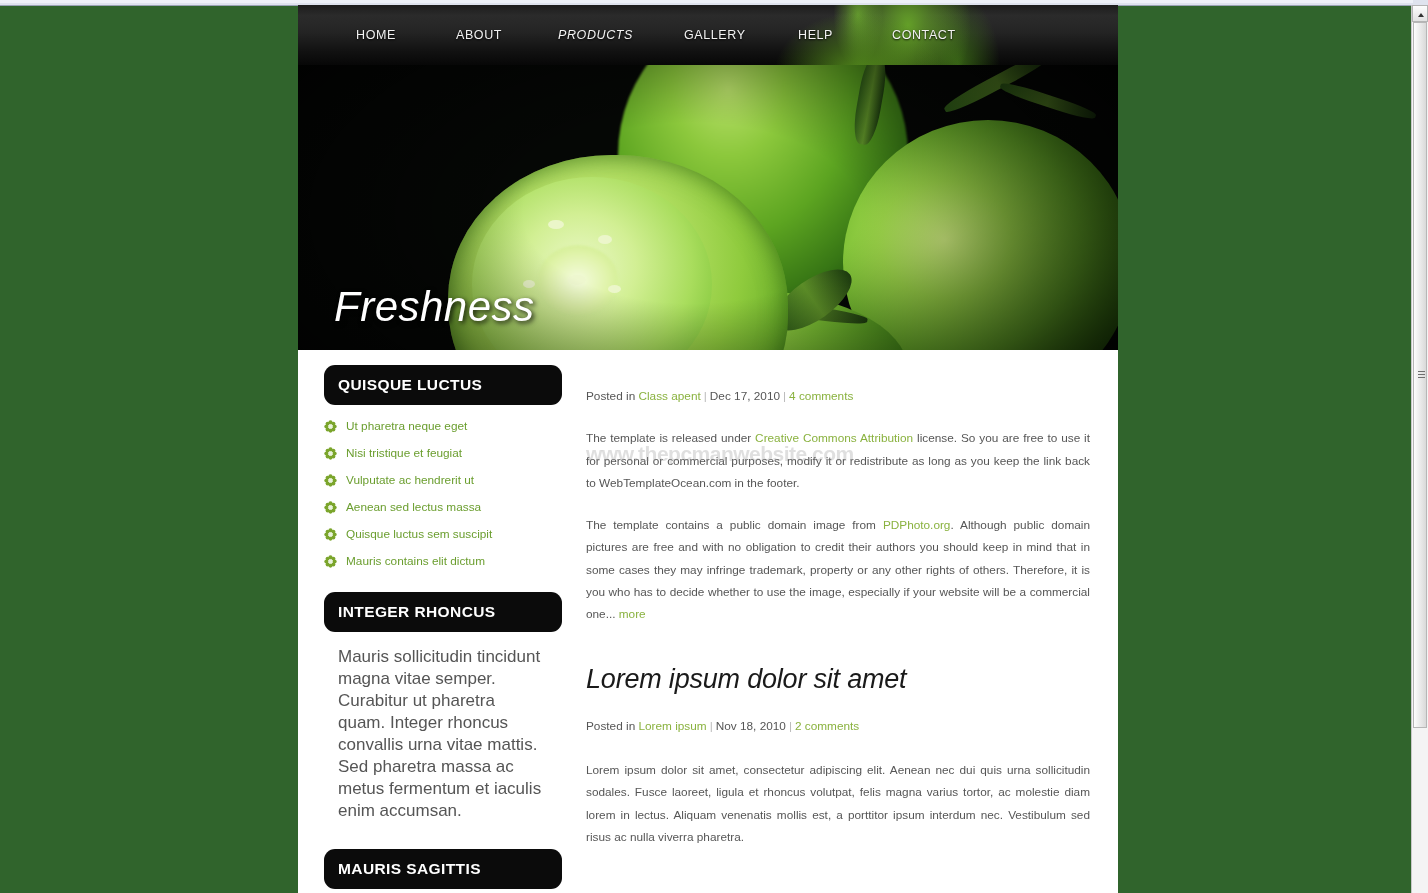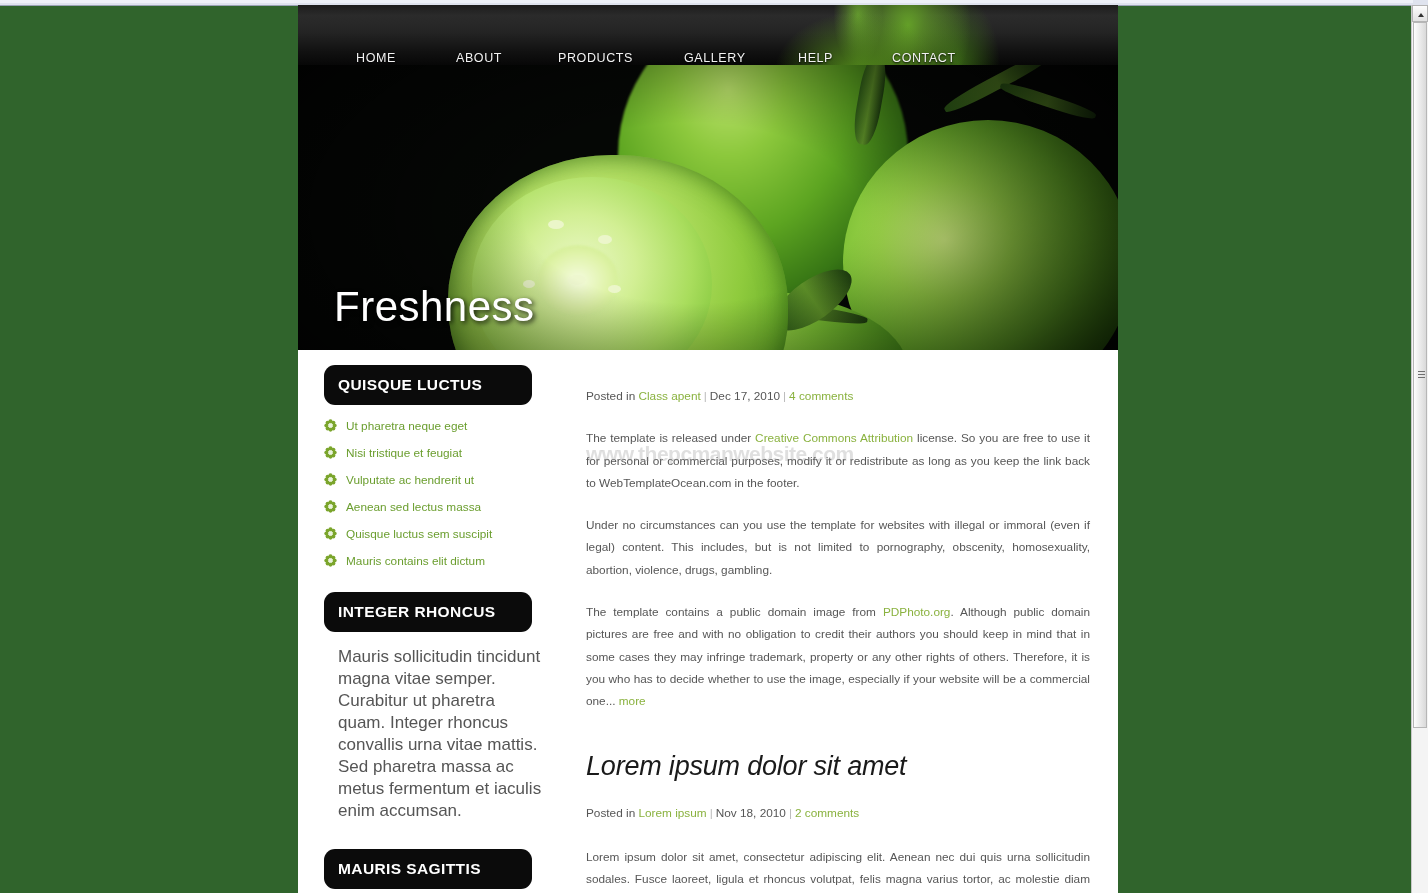--- a/index.html
+++ b/index.html
@@ -28,23 +28,23 @@
   .topnav .navbg{position:absolute;inset:0;
      background:
       radial-gradient(ellipse 120px 90px at 560px 70px, rgba(90,150,30,.95), rgba(20,45,8,0) 70%),
       radial-gradient(ellipse 90px 120px at 610px 20px, rgba(110,180,40,.85), rgba(20,45,8,0) 70%),
       radial-gradient(ellipse 60px 100px at 660px 60px, rgba(70,130,25,.7), rgba(10,25,5,0) 70%),
       radial-gradient(ellipse 40px 90px at 870px 60px, rgba(95,165,35,.75), rgba(10,25,5,0) 70%),
       radial-gradient(ellipse 35px 75px at 560px 10px, rgba(120,190,50,.7), rgba(10,25,5,0) 70%),
       linear-gradient(180deg,#1d1d1d 0%,#2b2b2b 18%,#242424 45%,#111 78%,#070707 100%);
   }
   .topnav ul{position:absolute;left:0;top:0;margin:0;padding:0;list-style:none;height:60px;width:820px;}
-  .topnav li{position:absolute;top:0;height:60px;display:flex;align-items:flex-end;}
+  .topnav li{position:absolute;top:0;height:60px;display:flex;align-items:center;}
   .topnav a{color:#f2f2f2;text-decoration:none;font-size:12.5px;letter-spacing:.6px;text-shadow:0 1px 2px rgba(0,0,0,.9);}
-  .nav0{left:58px;} .nav1{left:158px;} .nav2{left:260px;}
+  .nav0{left:58px;} .nav1{left:158px;} .nav2{left:260px;font-style:italic;}
   .nav3{left:386px;} .nav4{left:500px;} .nav5{left:594px;}
 
   
   .banner{position:relative;width:820px;height:285px;overflow:hidden;background:#000;}
   .banner .scene{position:absolute;inset:0;background:#050705;}
   .tom{position:absolute;border-radius:50%;}
   .tom-back{left:320px;top:-60px;width:290px;height:300px;
     background:radial-gradient(ellipse at 38% 28%, #b9e06a 0%, #8cc83c 22%, #5da521 48%, #2f6c12 75%, #123c06 100%);
     filter:blur(1px);}
   .tom-cut{left:150px;top:90px;width:340px;height:300px;
@@ -57,32 +57,32 @@
     background:radial-gradient(ellipse at 50% 50%, #f4fbdd 0%, #dff3a8 55%, #c5e87f 100%);filter:blur(1px);}
   .seed{position:absolute;background:#eef7cf;border-radius:50%;filter:blur(.4px);opacity:.9;}
   .tom-right{left:545px;top:55px;width:290px;height:285px;
     background:radial-gradient(ellipse at 35% 42%, #cdeb7e 0%, #9ad348 25%, #6cb42b 50%, #39800f 78%, #10380a 100%);}
   .tom-front{left:280px;top:225px;width:330px;height:160px;
     background:radial-gradient(ellipse at 45% 20%, #a9da55 0%, #79bd32 35%, #49901a 70%, #143f07 100%);
     border-radius:50% 50% 45% 45%;filter:blur(.5px);}
   .stem{position:absolute;background:linear-gradient(90deg,#2f5e18,#5d8f28,#1d3d0f);border-radius:40%;}
   .vig{position:absolute;inset:0;background:
      radial-gradient(ellipse 560px 300px at 48% 52%, rgba(0,0,0,0) 30%, rgba(0,0,0,.55) 72%, rgba(0,0,0,.95) 100%);}
-  .banner-title{position:absolute;left:36px;bottom:19px;color:#fff;font-size:42px;font-weight:400;
+  .banner-title{position:absolute;left:36px;bottom:19px;color:#fff;font-size:42px;font-style:italic;font-weight:400;
      text-shadow:2px 2px 5px rgba(0,0,0,.85);letter-spacing:.5px;}
 
   
   .content{position:relative;width:820px;background:#fff;display:flex;padding-top:15px;}
   .sidebar{width:264px;padding-left:26px;box-sizing:border-box;}
   .widget{margin-bottom:10px;}
-  .widget-head{width:208px;height:40px;background:#0b0b0b;border-radius:11px 11px 11px 11px;
+  .widget-head{width:238px;height:40px;background:#0b0b0b;border-radius:11px 11px 11px 11px;
      display:flex;align-items:center;padding-left:14px;box-sizing:border-box;}
   .widget-head h3{margin:0;color:#fff;font-size:15.5px;font-weight:bold;letter-spacing:.4px;}
   .widget ul{list-style:none;margin:14px 0 0 0;padding:0;}
-  .widget li{display:flex;align-items:flex-start;margin-bottom:13px;}
+  .widget li{display:flex;align-items:center;margin-bottom:13px;}
   .bullet{display:inline-block;width:13px;height:13px;margin-right:9px;flex:none;position:relative;}
   .bullet svg{display:block;}
   .widget li a{color:#6b9e2f;text-decoration:none;font-size:11.8px;}
   .widget p{margin:14px 16px 0 14px;color:#555;font-size:17px;line-height:22px;}
 
   .main{flex:1;padding:0 28px 0 24px;box-sizing:border-box;position:relative;}
   .post{margin-bottom:8px;position:relative;}
   .post h2{margin:0;font-size:27px;font-style:italic;font-weight:500;color:#1a1a1a;letter-spacing:-.2px;}
   .meta{margin:8px 0 0 0;font-size:10.2px;color:#999;}
   .meta a{color:#7aa83a;text-decoration:none;}
@@ -339,21 +339,20 @@
 
       <div class="post">
         <p class="meta">
           <span>Posted in</span>
           <a href="#">Class apent</a><span class="sep">|</span><span>Dec 17, 2010</span><span class="sep">|</span><a href="#">4 comments</a>
         </p>
         <div style="position:relative;">
           <div class="watermark" style="top:15px;">www.thepcmanwebsite.com</div>
           <p><span>The template is released under </span><a href="#">Creative Commons Attribution</a><span> license. So you are free to use it for personal or commercial purposes, modify it or redistribute as long as you keep the link back to WebTemplateOcean.com in the footer.</span></p>
         </div>
-        <p><span>Under no circumstances can you use the template for websites with illegal or immoral (even if legal) content. This includes, but is not limited to pornography, obscenity, homosexuality, abortion, violence, drugs, gambling.</span></p>
         <p><span>The template contains a public domain image from </span><a href="#">PDPhoto.org</a><span>. Although public domain pictures are free and with no obligation to credit their authors you should keep in mind that in some cases they may infringe trademark, property or any other rights of others. Therefore, it is you who has to decide whether to use the image, especially if your website will be a commercial one... </span><a href="#">more</a></p>
       </div>
 
       <div class="post" style="margin-top:38px;">
         <h2>Lorem ipsum dolor sit amet</h2>
         <p class="meta">
           <span>Posted in</span>
           <a href="#">Lorem ipsum</a><span class="sep">|</span><span>Nov 18, 2010</span><span class="sep">|</span><a href="#">2 comments</a>
         </p>
         <p style="margin-top:22px;"><span>Lorem ipsum dolor sit amet, consectetur adipiscing elit. Aenean nec dui quis urna sollicitudin sodales. Fusce laoreet, ligula et rhoncus volutpat, felis magna varius tortor, ac molestie diam lorem in lectus. Aliquam venenatis mollis est, a porttitor ipsum interdum nec. Vestibulum sed risus ac nulla viverra pharetra.</span></p>

